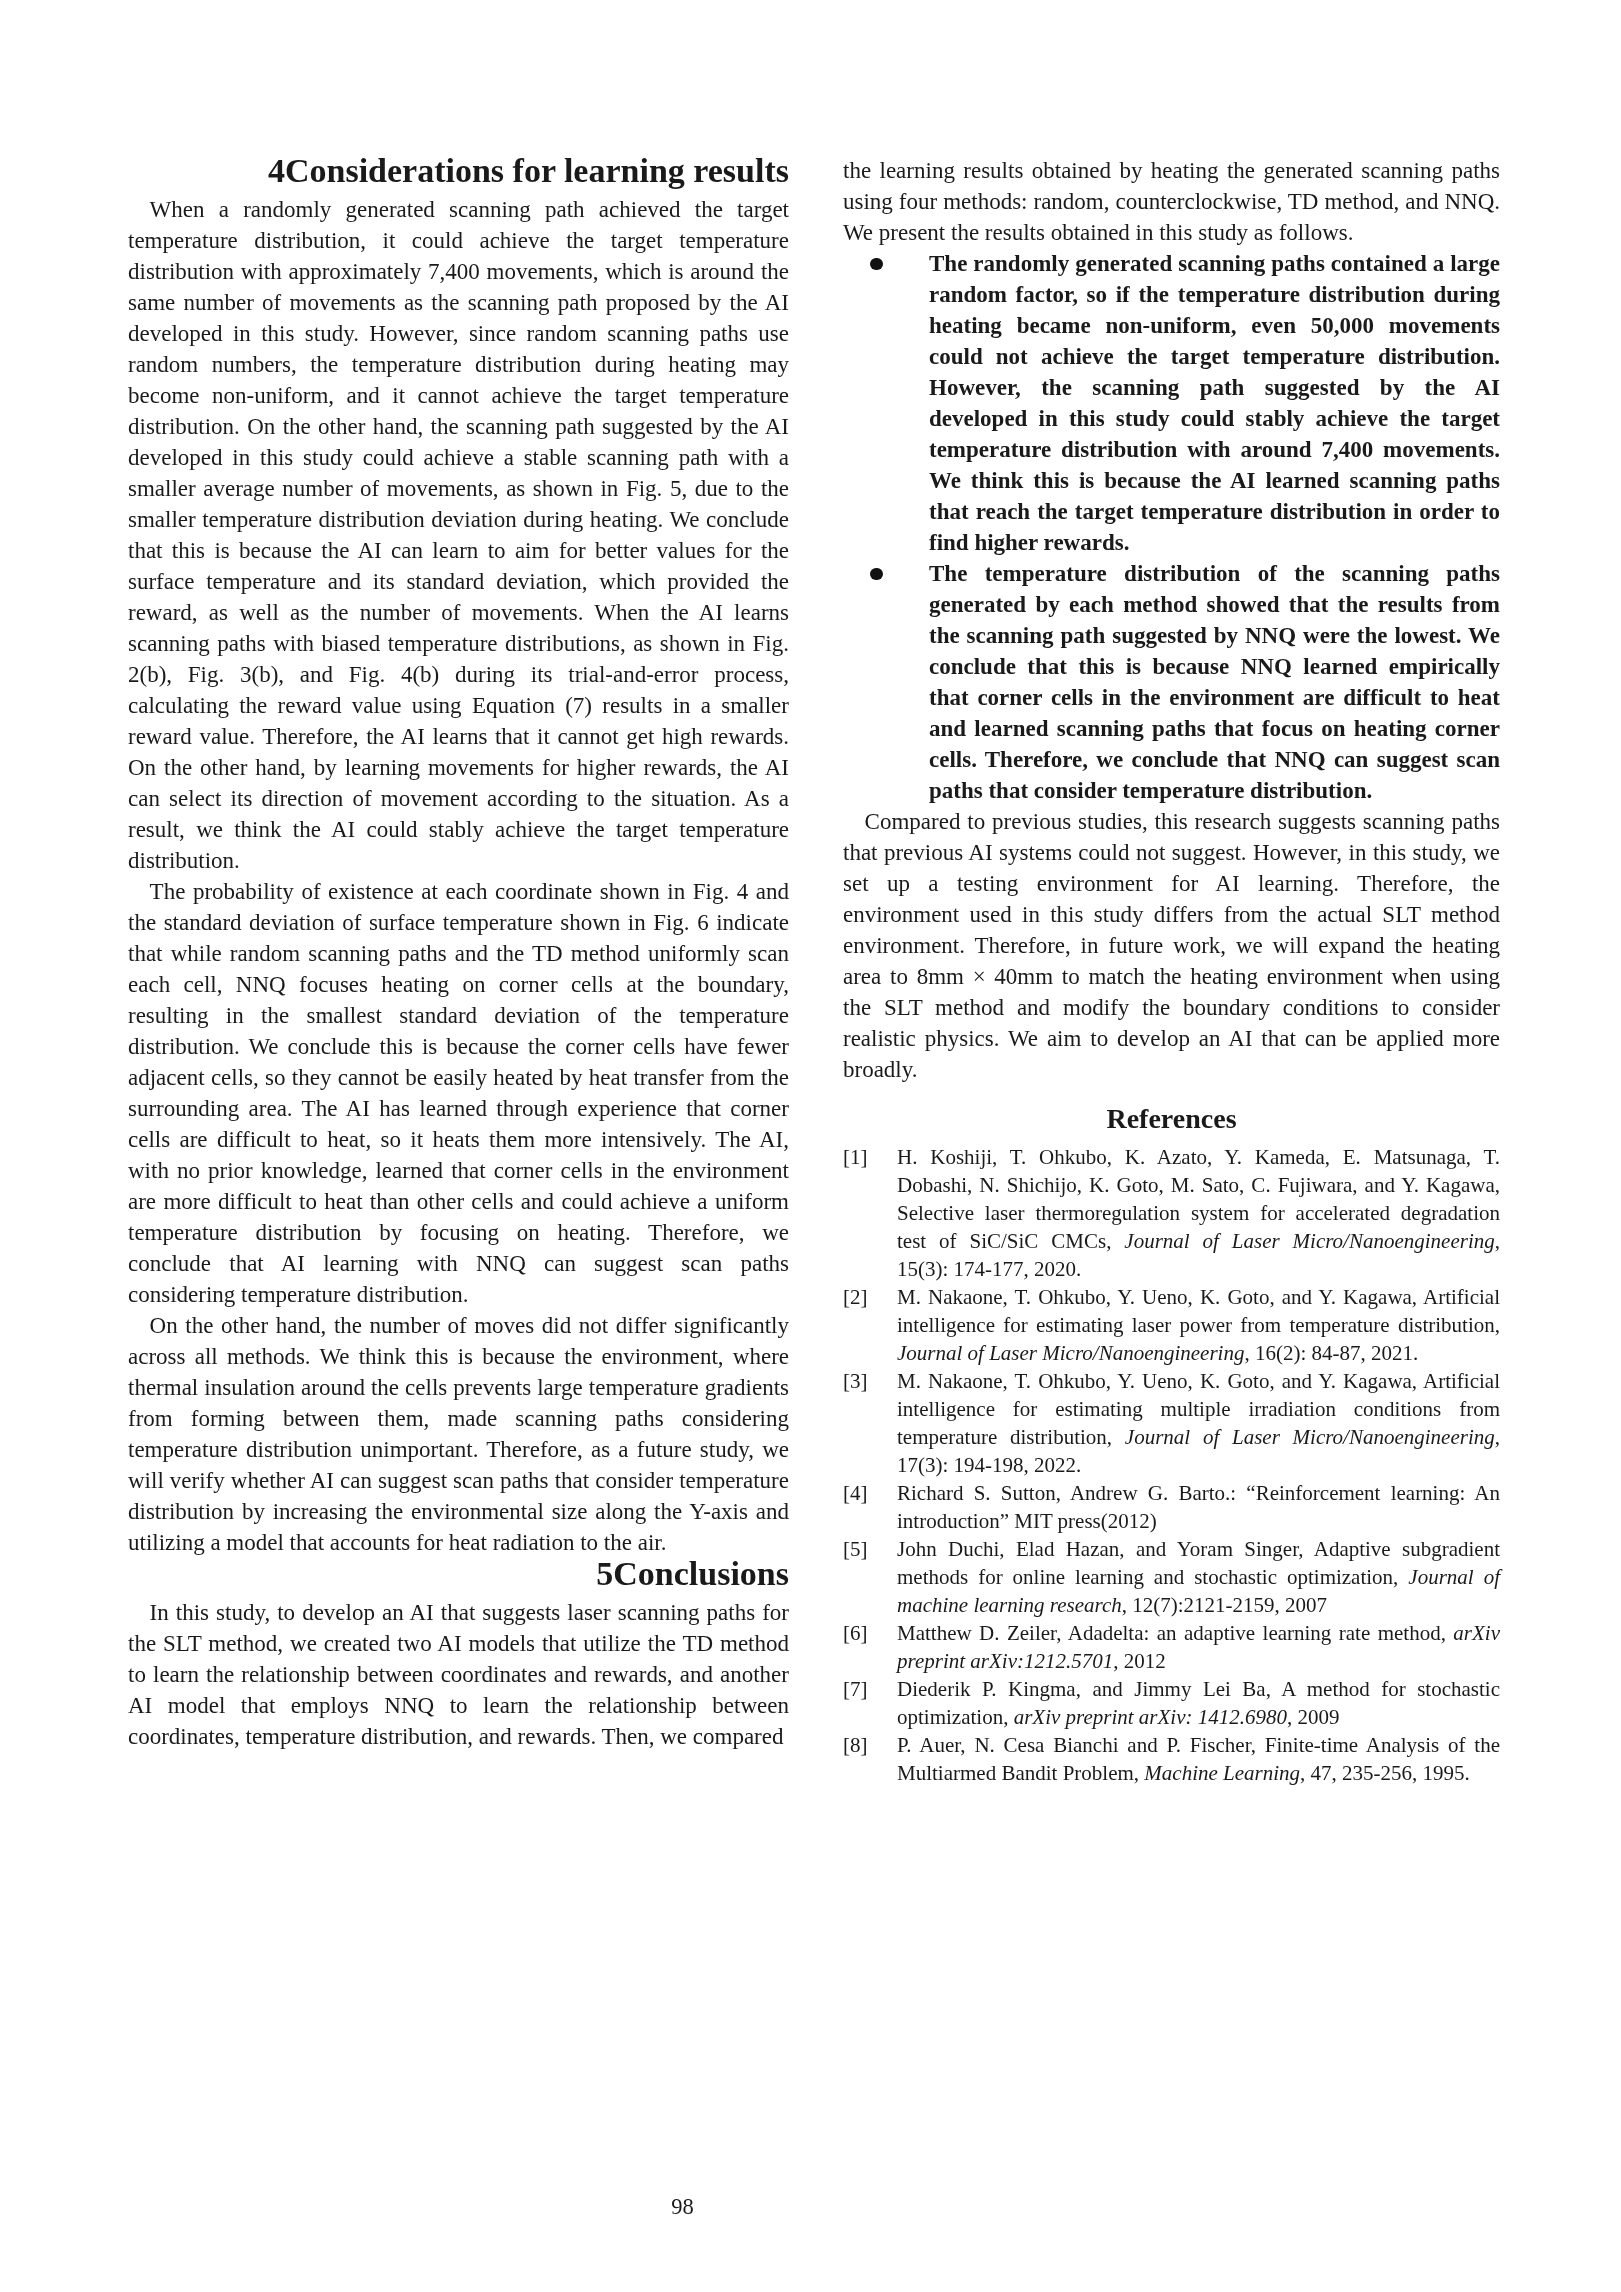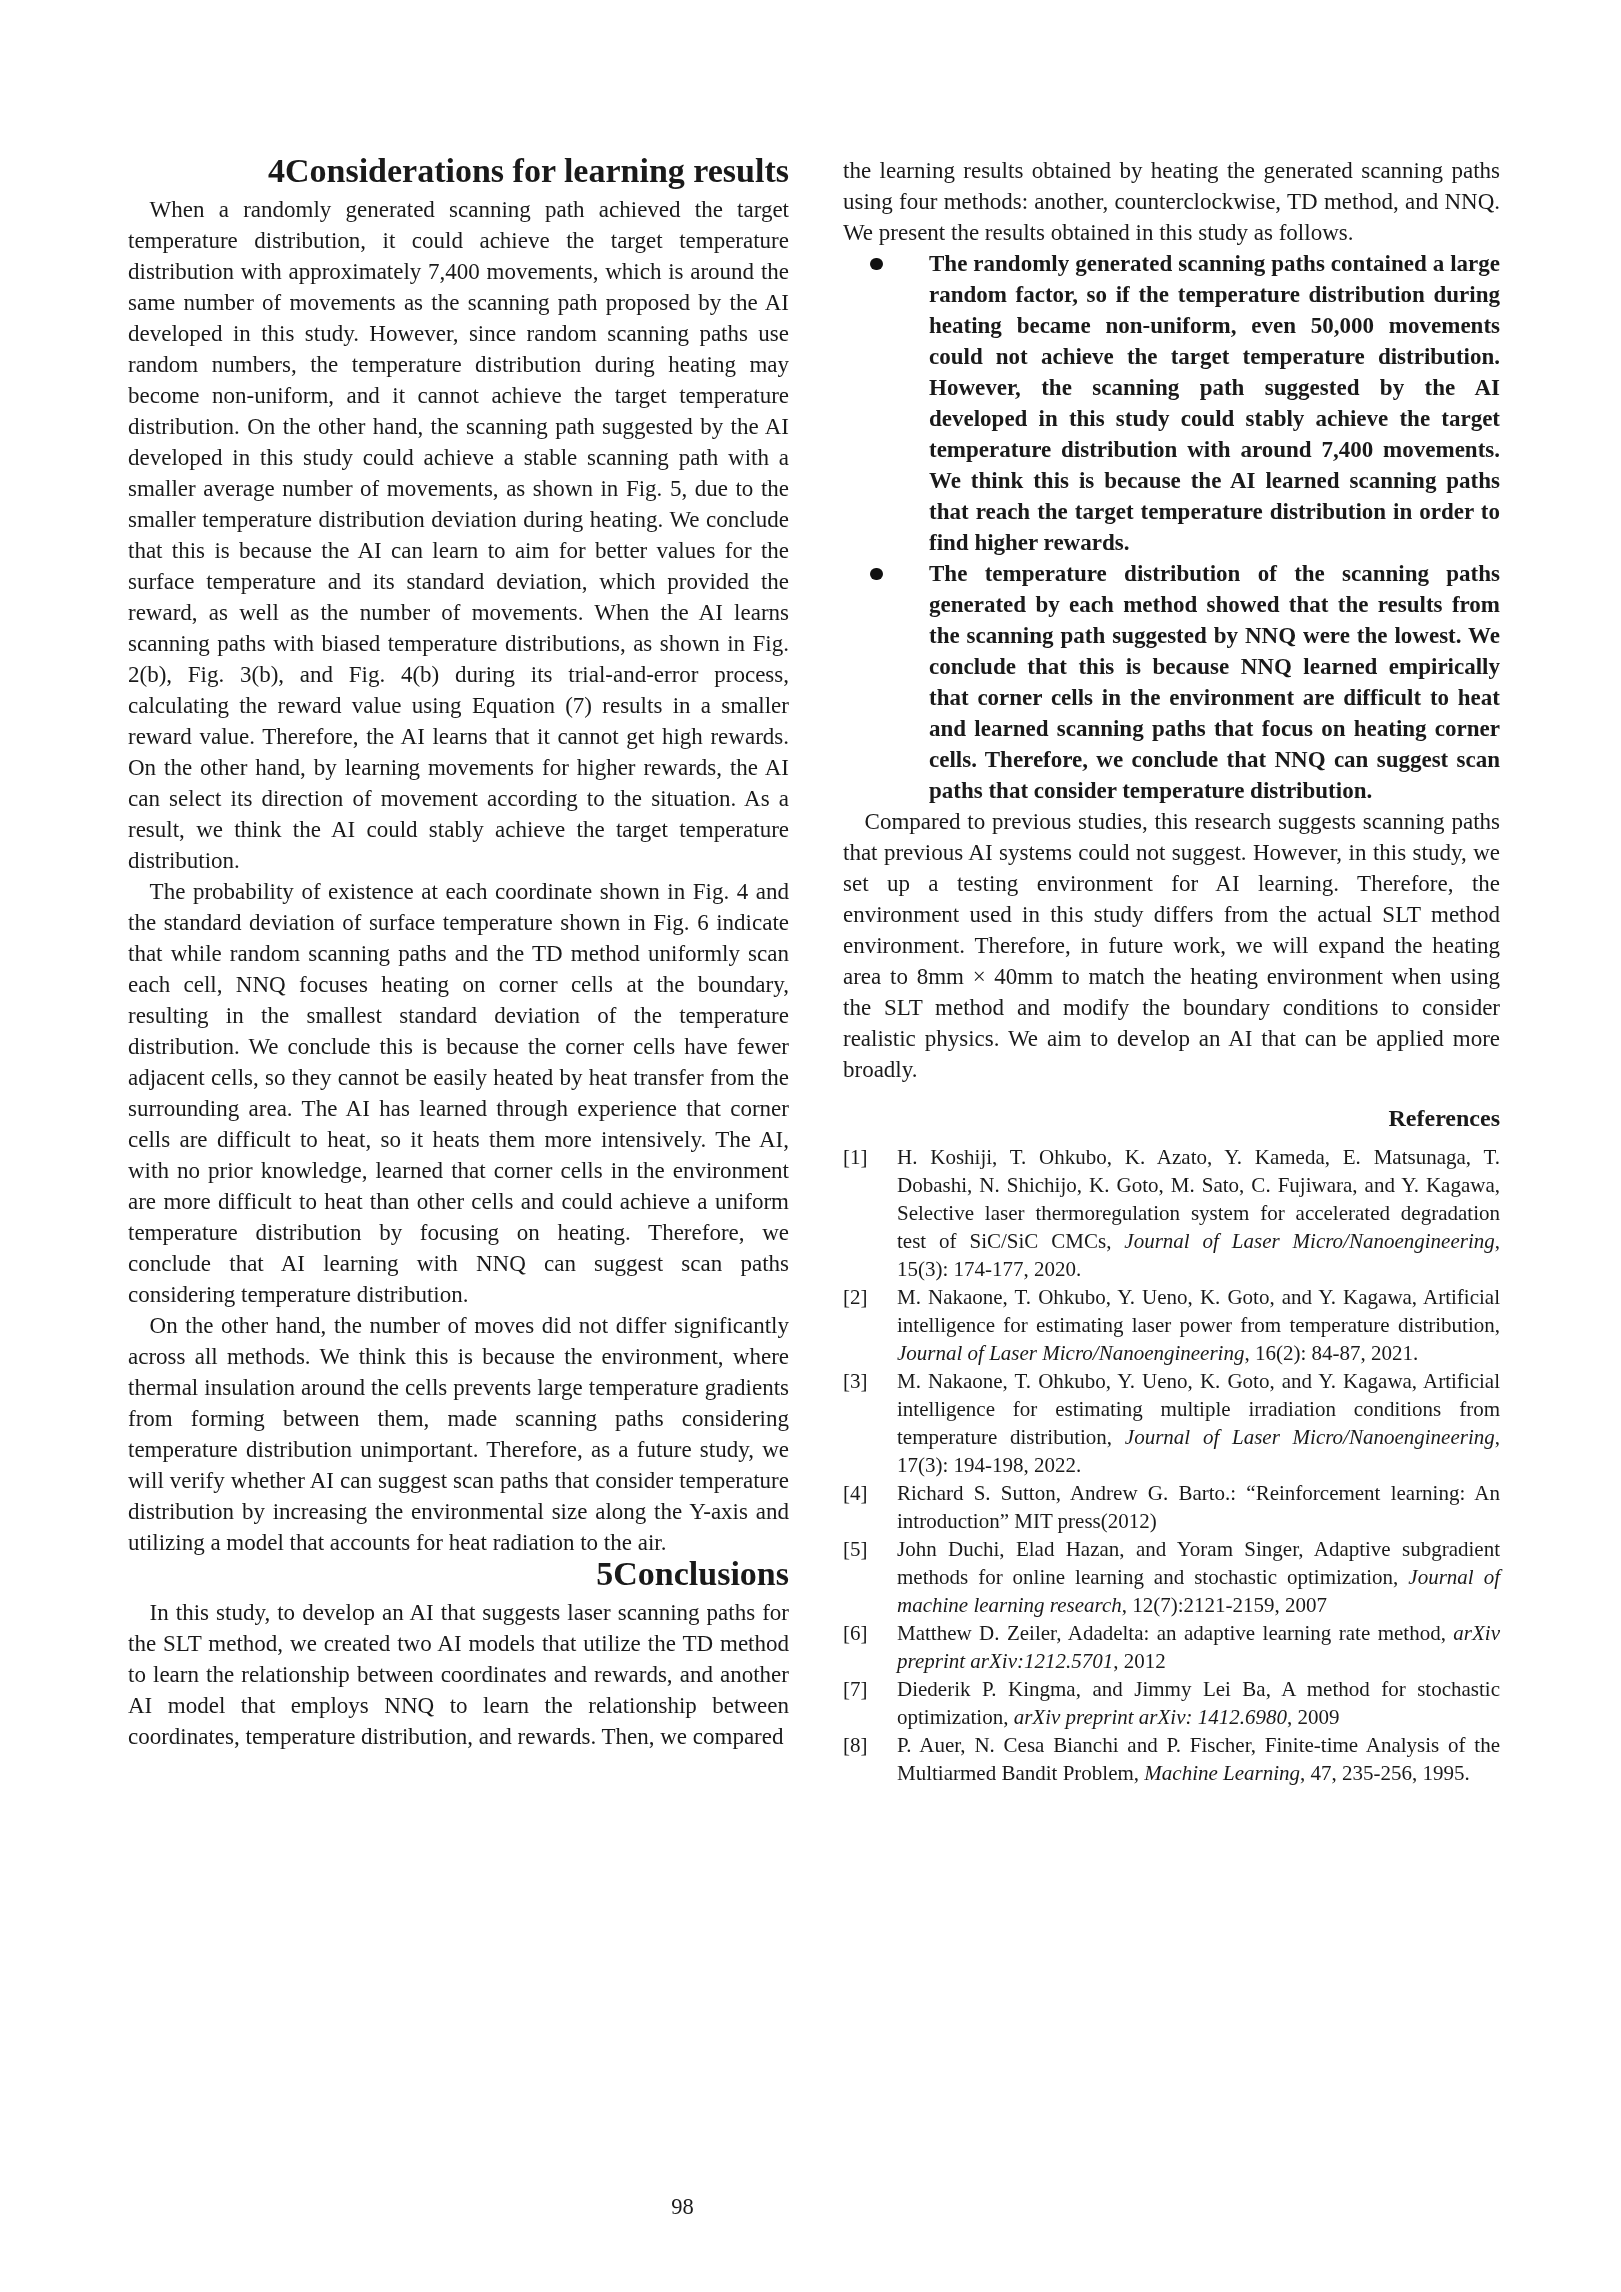--- a/index.html
+++ b/index.html
@@ -25,22 +25,22 @@
     p.indent { text-indent: 21.6px; }
     .sec5 { margin-top: 17.6px; margin-bottom: 7.8px; }
     ul.bullets { list-style: none; margin: 0; padding: 0; font-weight: bold; }
     ul.bullets li { position: relative; padding-left: 86px; }
     ul.bullets li .dot {
       position: absolute; left: 27.4px; top: 9.8px;
       width: 12.7px; height: 12.7px; border-radius: 50%; background: #111;
     }
     .gap-after-bullets { }
     h2.refs {
-      font-weight: bold; font-size: 24px; line-height: 31px;
-      margin: 17.6px 0 9.8px 0; text-align: right;
+      font-weight: bold; font-size: 28px; line-height: 31px;
+      margin: 17.6px 0 9.8px 0; text-align: center;
     }
     .refs-list { font-size: 21px; line-height: 28px; }
     .ref { position: relative; padding-left: 54px; text-align: justify; }
     .ref .rnum { position: absolute; left: 0; top: 0; }
     .ref i { font-style: italic; }
     .page-num {
       position: absolute; left: 0; width: 1365px; top: 2194px;
       text-align: center; font-size: 22.5px;
     }
   </style>
@@ -54,21 +54,21 @@
   <p class="indent">When a randomly generated scanning path achieved the target temperature distribution, it could achieve the target temperature distribution with approximately 7,400 movements, which is around the same number of movements as the scanning path proposed by the AI developed in this study. However, since random scanning paths use random numbers, the temperature distribution during heating may become non-uniform, and it cannot achieve the target temperature distribution. On the other hand, the scanning path suggested by the AI developed in this study could achieve a stable scanning path with a smaller average number of movements, as shown in Fig. 5, due to the smaller temperature distribution deviation during heating. We conclude that this is because the AI can learn to aim for better values for the surface temperature and its standard deviation, which provided the reward, as well as the number of movements. When the AI learns scanning paths with biased temperature distributions, as shown in Fig. 2(b), Fig. 3(b), and Fig. 4(b) during its trial-and-error process, calculating the reward value using Equation (7) results in a smaller reward value. Therefore, the AI learns that it cannot get high rewards. On the other hand, by learning movements for higher rewards, the AI can select its direction of movement according to the situation. As a result, we think the AI could stably achieve the target temperature distribution.</p>
   <p class="indent">The probability of existence at each coordinate shown in Fig. 4 and the standard deviation of surface temperature shown in Fig. 6 indicate that while random scanning paths and the TD method uniformly scan each cell, NNQ focuses heating on corner cells at the boundary, resulting in the smallest standard deviation of the temperature distribution. We conclude this is because the corner cells have fewer adjacent cells, so they cannot be easily heated by heat transfer from the surrounding area. The AI has learned through experience that corner cells are difficult to heat, so it heats them more intensively. The AI, with no prior knowledge, learned that corner cells in the environment are more difficult to heat than other cells and could achieve a uniform temperature distribution by focusing on heating. Therefore, we conclude that AI learning with NNQ can suggest scan paths considering temperature distribution.</p>
   <p class="indent">On the other hand, the number of moves did not differ significantly across all methods. We think this is because the environment, where thermal insulation around the cells prevents large temperature gradients from forming between them, made scanning paths considering temperature distribution unimportant. Therefore, as a future study, we will verify whether AI can suggest scan paths that consider temperature distribution by increasing the environmental size along the Y-axis and utilizing a model that accounts for heat radiation to the air.</p>
   <h2 class="sec sec5">
     <span class="num">5</span><span>Conclusions</span>
   </h2>
   <p class="indent">In this study, to develop an AI that suggests laser scanning paths for the SLT method, we created two AI models that utilize the TD method to learn the relationship between coordinates and rewards, and another AI model that employs NNQ to learn the relationship between coordinates, temperature distribution, and rewards. Then, we compared</p>
 </div>
 
 <div class="col col-right">
-  <p>the learning results obtained by heating the generated scanning paths using four methods: another, counterclockwise, TD method, and NNQ. We present the results obtained in this study as follows.</p>
+  <p>the learning results obtained by heating the generated scanning paths using four methods: random, counterclockwise, TD method, and NNQ. We present the results obtained in this study as follows.</p>
   <ul class="bullets">
     <li>
       <span class="dot"></span>
       <span>The randomly generated scanning paths contained a large random factor, so if the temperature distribution during heating became non-uniform, even 50,000 movements could not achieve the target temperature distribution. However, the scanning path suggested by the AI developed in this study could stably achieve the target temperature distribution with around 7,400 movements. We think this is because the AI learned scanning paths that reach the target temperature distribution in order to find higher rewards.</span>
     </li>
     <li>
       <span class="dot"></span>
       <span>The temperature distribution of the scanning paths generated by each method showed that the results from the scanning path suggested by NNQ were the lowest. We conclude that this is because NNQ learned empirically that corner cells in the environment are difficult to heat and learned scanning paths that focus on heating corner cells. Therefore, we conclude that NNQ can suggest scan paths that consider temperature distribution.</span>
     </li>
   </ul>

